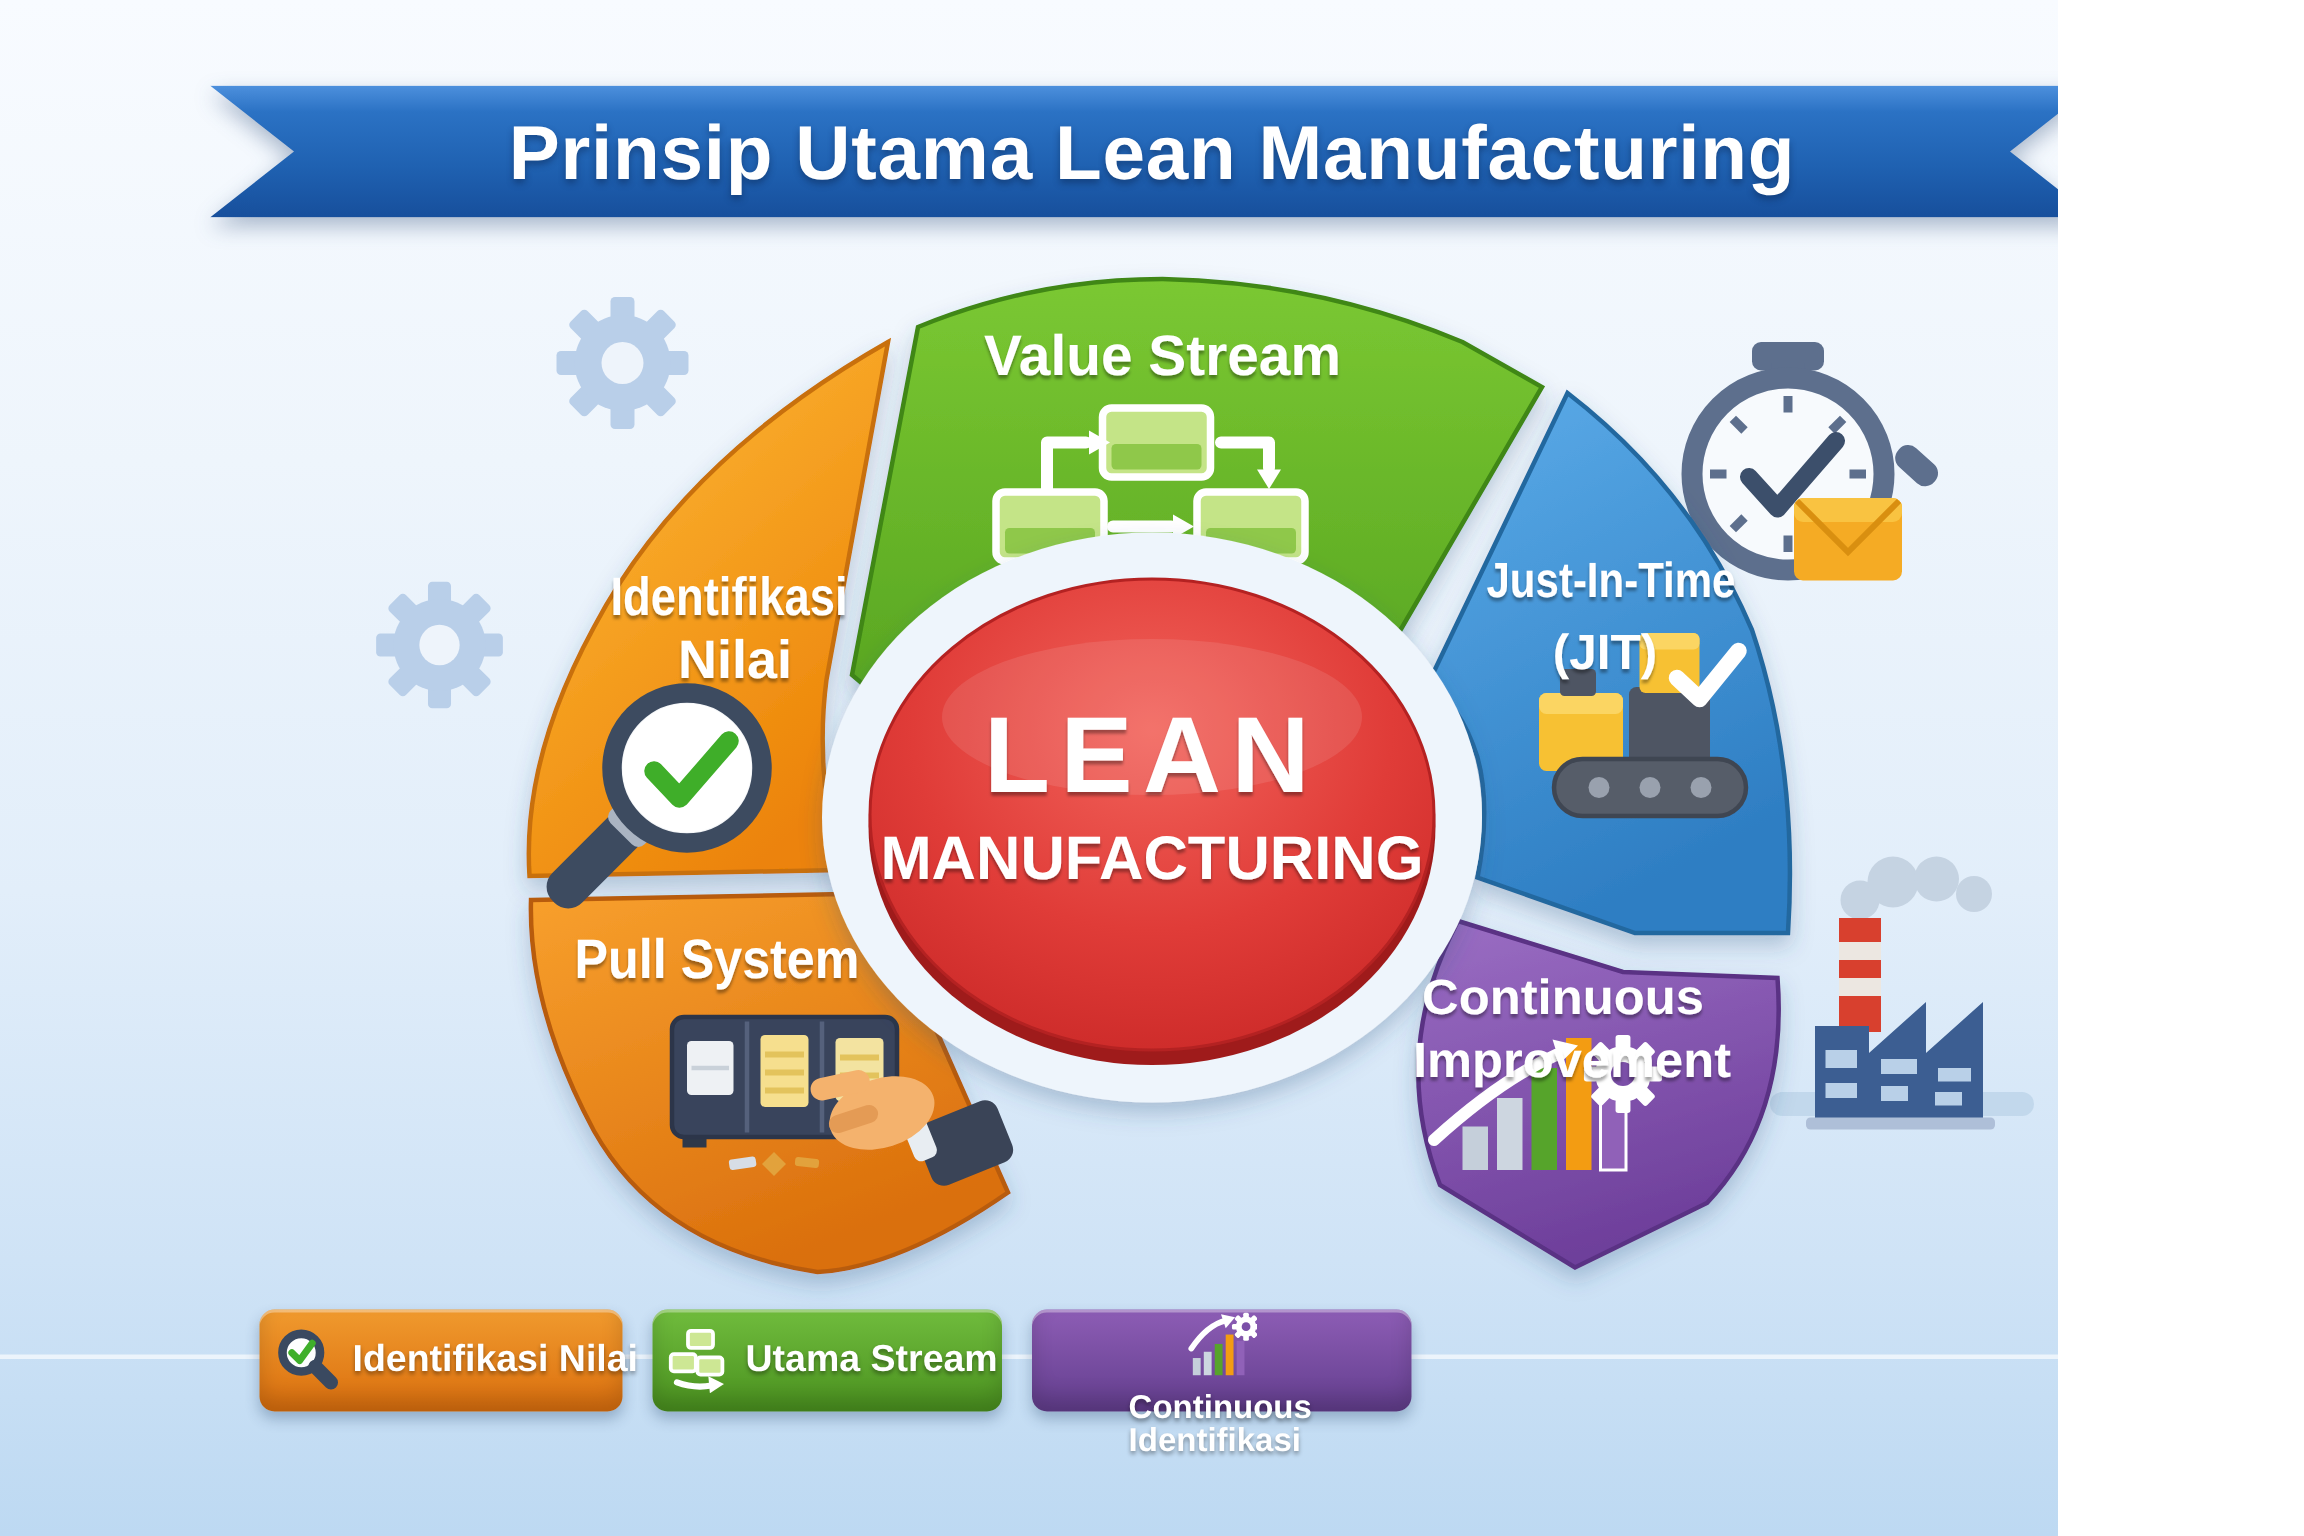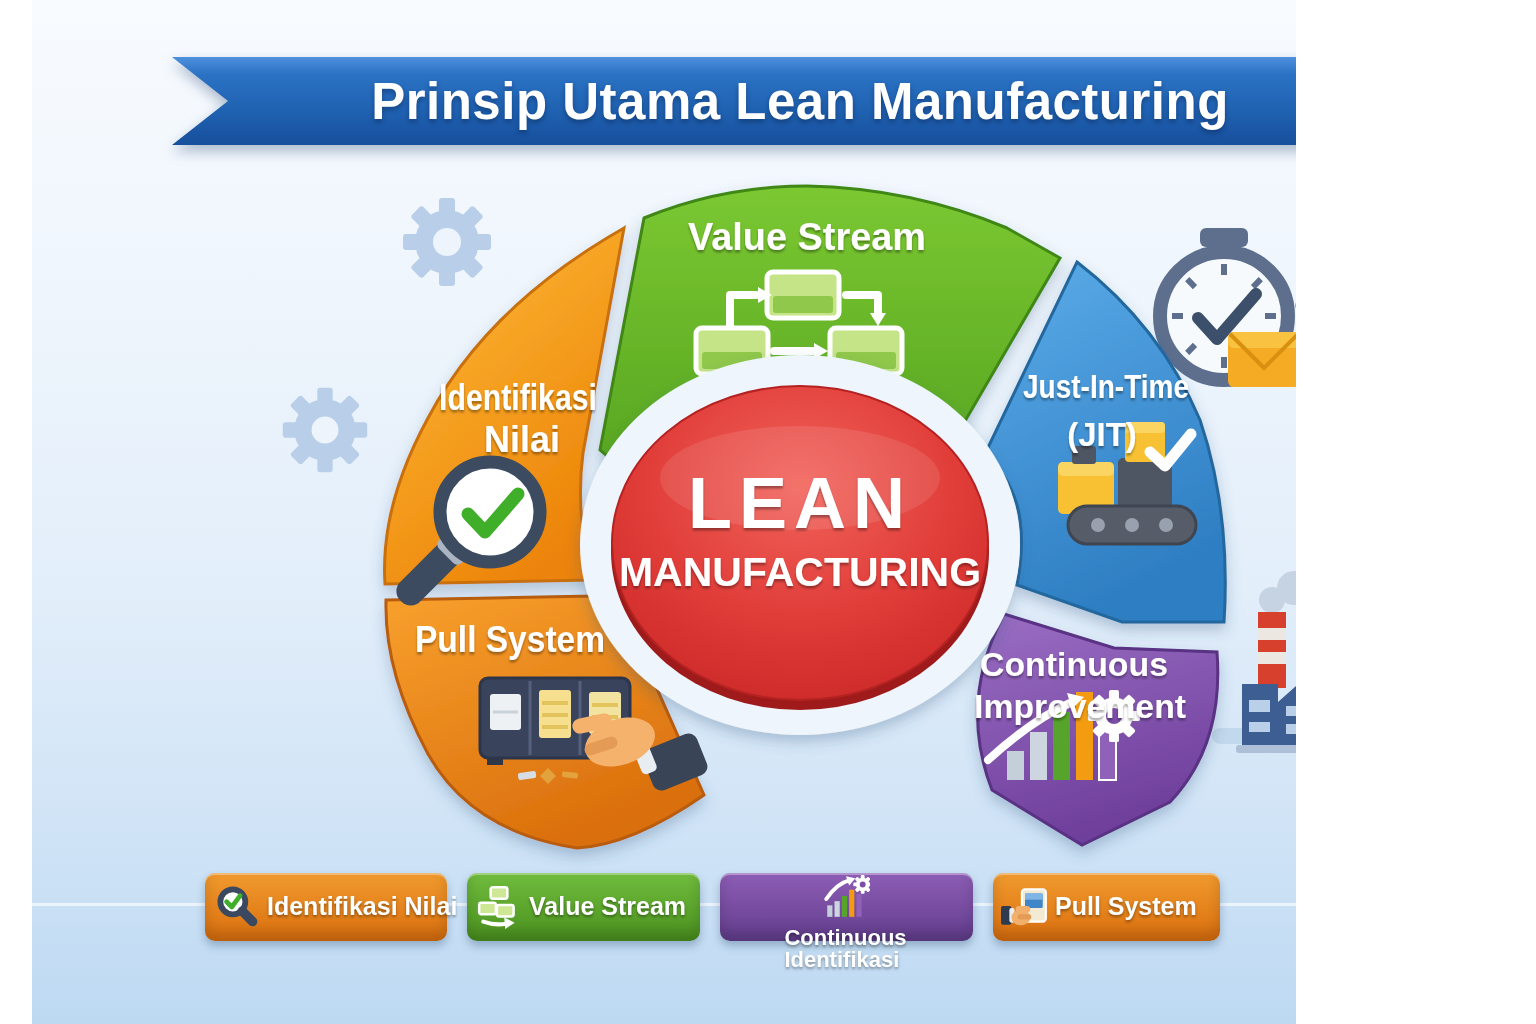--- a/index.html
+++ b/index.html
@@ -1,20 +1,19 @@
 <!DOCTYPE html>
 <html><head>
 <meta charset="utf-8">
 <style>
   html,body{margin:0;padding:0;background:#ffffff;}
   .stage{
-    position:relative;width:1264px;height:1024px;overflow:hidden;
+    position:relative;width:1372px;height:1024px;overflow:hidden;
     font-family:"Liberation Sans",sans-serif;
     background:linear-gradient(180deg,#f8fbff 0%,#eef5fc 30%,#e2eefa 58%,#cfe3f6 82%,#bdd9f2 100%);
-    margin-left:32px;
   }
   .ribbon{
     position:absolute;left:140px;top:57px;width:1256px;height:88px;
     background:linear-gradient(180deg,#4d90dd 0%,#2b72c4 20%,#1f61b1 62%,#174f9c 100%);
     clip-path:polygon(0 0,100% 0,calc(100% - 56px) 50%,100% 100%,0 100%,56px 50%);
     display:flex;align-items:center;justify-content:center;
   }
   .ribbon-wrap{position:absolute;left:0;top:0;filter:drop-shadow(0 6px 7px rgba(25,60,110,.35));}
   .ribbon span{
     color:#fff;font-size:51px;font-weight:700;letter-spacing:.5px;
@@ -300,21 +299,21 @@
     <div class="chip c-green" style="width:233px">
       <svg width="48" height="48" viewBox="0 0 46 46">
         <g stroke="#ffffff" stroke-width="2.4" fill="#cde794">
           <rect x="15" y="4" width="16" height="11" rx="2"></rect>
           <rect x="4" y="19" width="16" height="11" rx="2"></rect>
           <rect x="21" y="21" width="16" height="11" rx="2"></rect>
         </g>
         <path d="M8 37 Q 19 41 30 39" stroke="#ffffff" stroke-width="4" fill="none" stroke-linecap="round"></path>
         <polygon points="38,38 28,33 29,44" fill="#ffffff"></polygon>
       </svg>
-      <span class="lbl">Value Stream</span>
+      <span class="lbl">Utama Stream</span>
     </div>
 
 
     <div class="chip c-purple" style="width:253px">
       <svg width="48" height="48" viewBox="0 0 46 46">
         <rect x="5" y="31" width="5" height="11" fill="#c5cfda"></rect>
         <rect x="12" y="27" width="5" height="15" fill="#cdd6e0"></rect>
         <rect x="19" y="22" width="5" height="20" fill="#57a42b"></rect>
         <rect x="26" y="16" width="5" height="26" fill="#f39c12"></rect>
         <rect x="33" y="20" width="5" height="22" fill="#9061b8"></rect>
@@ -331,28 +330,15 @@
             <rect x="-1.8" y="-9" width="3.6" height="4" rx="1" transform="rotate(270)"></rect>
               <rect x="-1.8" y="-9" width="3.6" height="4" rx="1" transform="rotate(315)"></rect>
             <circle r="6.5"></circle>
           </g>
           <circle r="2.8" fill="#7b4fa8"></circle>
         </g>
       </svg>
       <span class="lbl two"><span>Continuous</span><br><span>Identifikasi</span></span>
     </div>
 
-    <div class="chip c-orange" style="width:227px">
-      <svg width="48" height="48" viewBox="0 0 46 46">
-        <rect x="20" y="6" width="23" height="31" rx="3" fill="#f2ead2" stroke="#ffffff" stroke-width="2"></rect>
-        <rect x="23" y="10" width="17" height="14" rx="1.5" fill="#3f86c8"></rect>
-        <rect x="23" y="10" width="17" height="6" fill="#7fb5e4"></rect>
-        <rect x="0" y="22" width="10" height="18" rx="2" fill="#2e3a4f"></rect>
-        <rect x="8" y="24" width="5" height="14" rx="2" fill="#e8edf2"></rect>
-        <ellipse cx="19" cy="33" rx="9" ry="7.5" fill="#f2b06c"></ellipse>
-        <rect x="14" y="22" width="14" height="6.5" rx="3" fill="#f2b06c"></rect>
-        <rect x="16" y="30" width="13" height="5" rx="2.5" fill="#e49b55"></rect>
-      </svg>
-      <span class="lbl">Pull System</span>
-    </div>
 
   </div>
 </div>
 
 </body></html>

